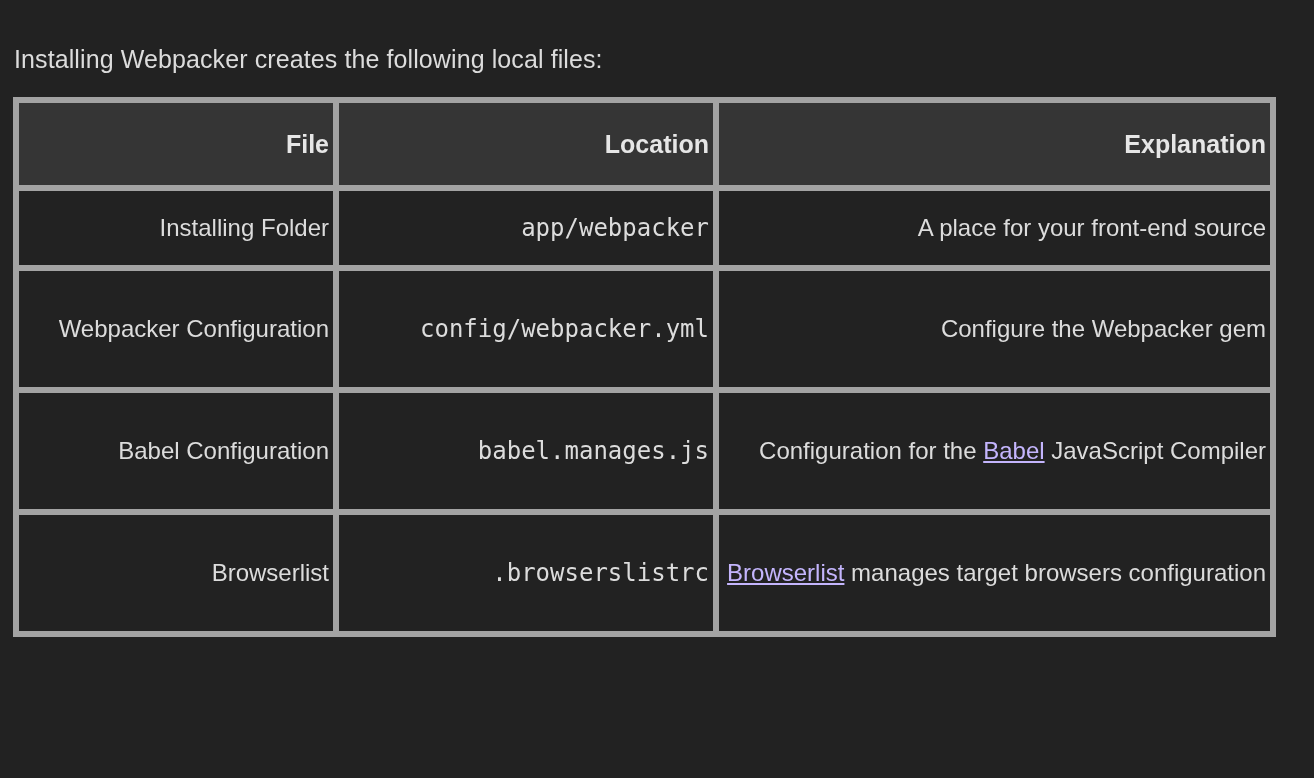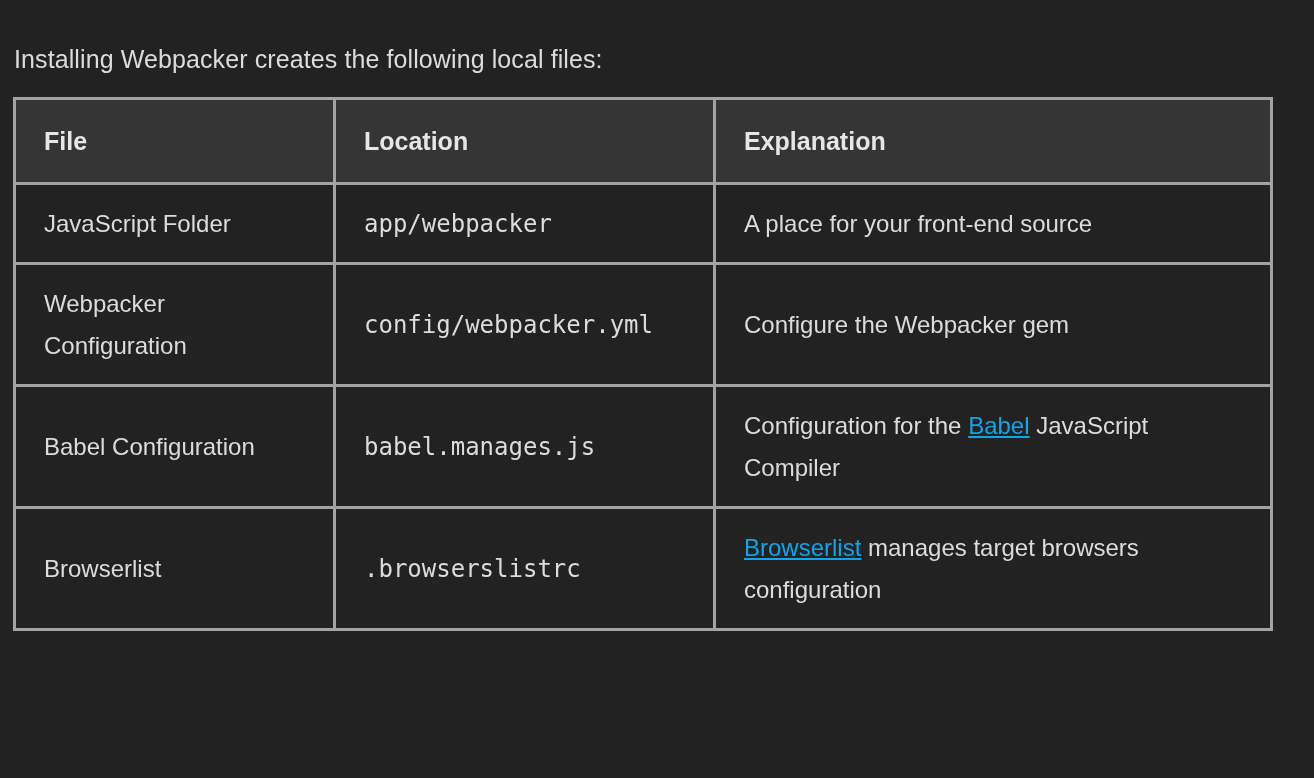--- a/index.html
+++ b/index.html
@@ -49,24 +49,24 @@
     table-layout: fixed;
     border: 3px solid #6f6f6f;
   }
 
   table.files col.c-file     { width: 320px; }
   table.files col.c-location { width: 380px; }
   table.files col.c-expl     { width: 557px; }
 
   table.files th,
   table.files td {
-    border: 3px solid #a3a3a3;
+    border: 6px solid #a3a3a3;
     vertical-align: middle;
-    text-align: left;
-    padding: 12px 28px;
+    text-align: right;
+    padding: 12px 4px;
   }
 
   table.files thead th {
     background: #353535;
     font-size: 25px;
     line-height: 32px;
     font-weight: bold;
     color: #e6e6e6;
     height: 58px;
   }
@@ -83,21 +83,21 @@
 
   td.loc {
     font-family: "DejaVu Sans Mono", "Liberation Mono", monospace;
     font-size: 23px;
     letter-spacing: 0px;
     color: #dcdcdc;
     white-space: nowrap;
   }
 
   a.ext-link {
-    color: #0ea5e9;
+    color: #c4b5fd;
     text-decoration: underline;
     text-underline-offset: 2px;
   }
 
   .cell-text { display: inline; margin-top: 36px; }
 </style>
 </head>
 <body>
 
 <div class="page">
@@ -114,21 +114,21 @@
       <thead>
         <tr>
           <th>File</th>
           <th>Location</th>
           <th>Explanation</th>
         </tr>
       </thead>
       <tbody>
 
         <tr>
-          <td>JavaScript Folder</td>
+          <td>Installing Folder</td>
           <td class="loc">app/webpacker</td>
           <td>
             <span class="cell-text">A place for your front-end source</span>
           </td>
         </tr>
 
         <tr class="tall">
           <td>Webpacker Configuration</td>
           <td class="loc">config/webpacker.yml</td>
           <td>

